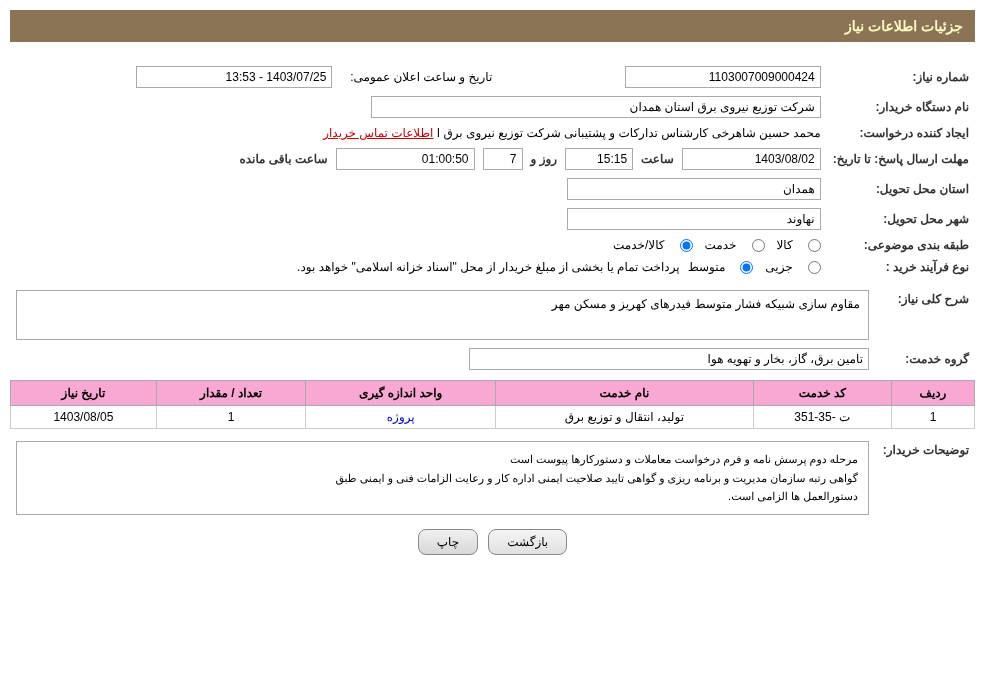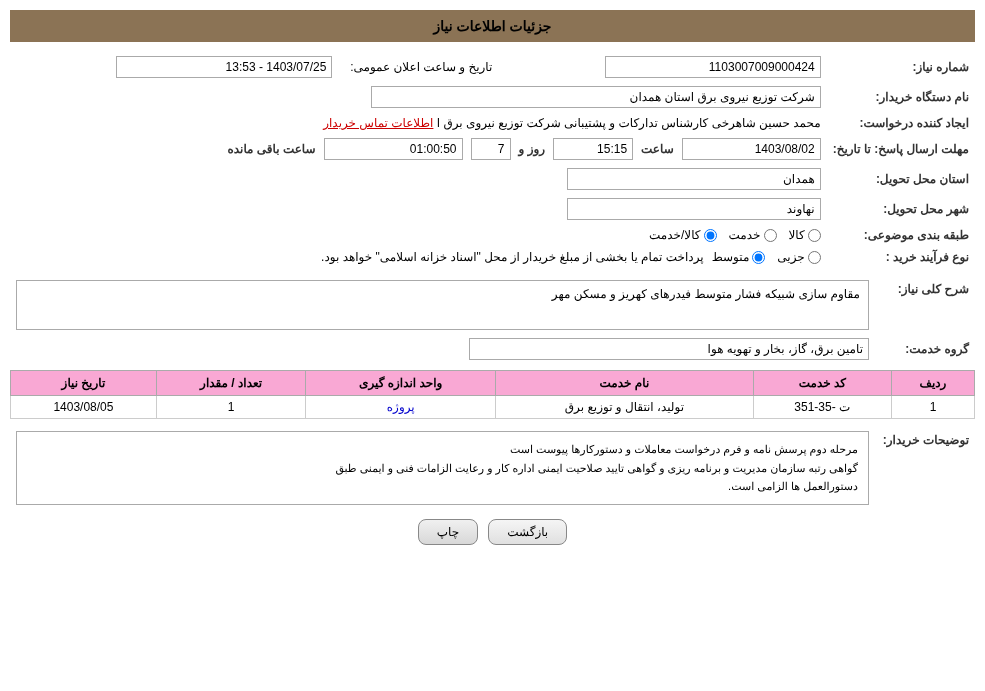--- a/index.html
+++ b/index.html
@@ -11,26 +11,25 @@
     }
     .page-wrapper {
       width: 985px;
       min-height: 691px;
       background: #fff;
       margin: 0 auto;
       padding: 10px;
     }
     .main-title {
       background: #8B7355;
-      color: #000000;
-      text-align: center;
+      color: #fef9c3;
       padding: 8px 12px;
       font-size: 14px;
       font-weight: bold;
-      margin-bottom: 10px;
+      margin-bottom: 20px;
     }
     .section-title {
       background: #c8b99a;
       color: #333;
       text-align: right;
       padding: 5px 10px;
       font-size: 13px;
       font-weight: bold;
       margin: 8px 0 6px 0;
     }
@@ -56,42 +55,42 @@
       border: 1px solid #aaa;
       background: #fff;
       padding: 3px 5px;
       display: inline-block;
       min-height: 22px;
     }
     .input-wide {
       width: 254px;
     }
     .input-medium {
-      width: 216px;
+      width: 196px;
     }
     .input-small {
       width: 139px;
     }
     .input-xsmall {
-      width: 80px;
+      width: 68px;
     }
     .row-flex {
       display: flex;
       align-items: center;
       gap: 8px;
     }
     .radio-group {
       display: flex;
       gap: 12px;
       align-items: center;
     }
     .radio-item {
       display: flex;
       align-items: center;
-      gap: 3px;
+      gap: 15px;
     }
     .link-red {
       color: #cc0000;
       text-decoration: underline;
       cursor: pointer;
     }
     .description-box {
       border: 1px solid #aaa;
       background: #fff;
       padding: 6px 8px;

